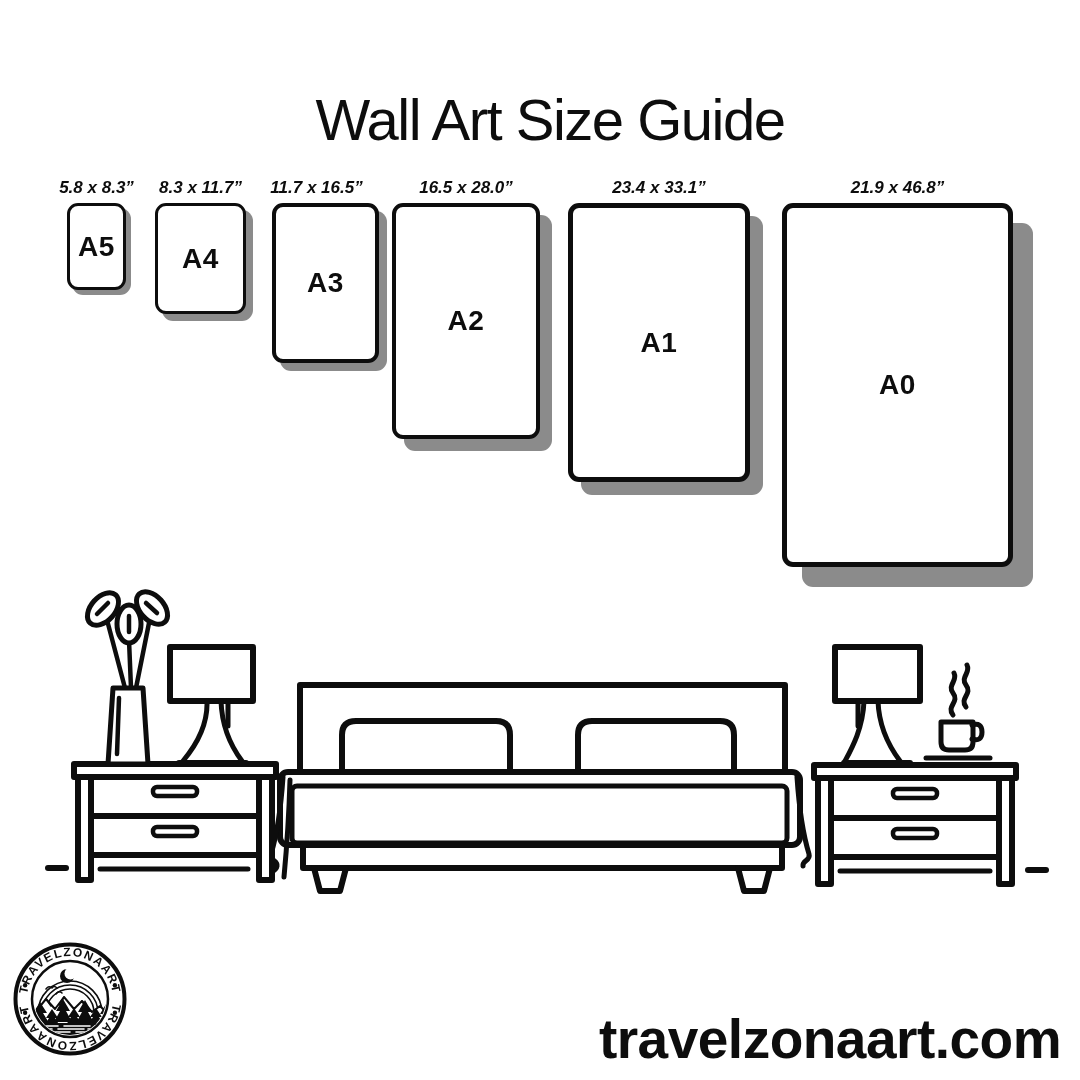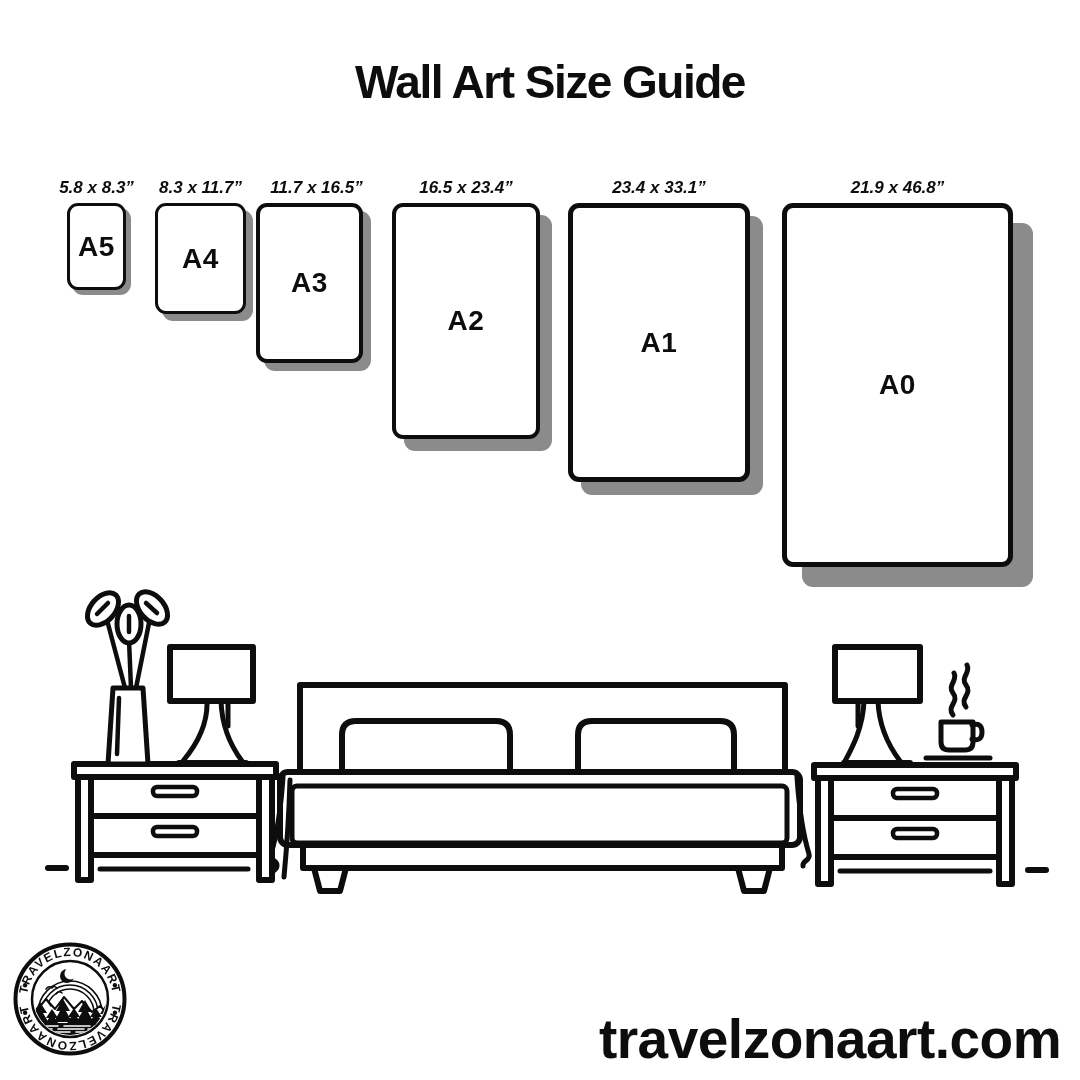--- a/index.html
+++ b/index.html
@@ -1,19 +1,19 @@
 <!DOCTYPE html>
 <html><head>
 <meta charset="utf-8">
 <style>
   html,body{margin:0;padding:0;background:#ffffff;}
   .page{position:relative;width:1080px;height:1080px;background:#ffffff;overflow:hidden;
         font-family:"Liberation Sans",sans-serif;color:#0d0d0d;}
-  .title{position:absolute;top:28px;left:550px;transform:translateX(-50%);
-         font-size:46px;font-weight:700;letter-spacing:-1.5px;white-space:nowrap;line-height:1;}
+  .title{position:absolute;top:52px;left:550px;transform:translateX(-50%);
+         font-size:58px;font-weight:400;letter-spacing:-1.5px;white-space:nowrap;line-height:1;}
   .dims{position:absolute;transform:translateX(-50%);font-size:17px;font-weight:bold;
         white-space:nowrap;line-height:1;font-style:italic;}
   .paper{position:absolute;background:#ffffff;border-style:solid;border-color:#0d0d0d;
          box-sizing:border-box;display:flex;align-items:center;justify-content:center;border-radius:11px;}
   .paper-label{font-size:28px;font-weight:bold;letter-spacing:0.5px;}
   .bedroom{position:absolute;left:0;top:580px;width:1080px;height:330px;}
   .logo{position:absolute;left:0px;top:929px;width:140px;height:140px;}
   .website{position:absolute;top:1012px;left:830px;transform:translateX(-50%);
            font-size:55px;font-weight:800;letter-spacing:-0.5px;line-height:1;white-space:nowrap;}
   
@@ -38,24 +38,24 @@
   <div id="papers">
       <div class="dims" style="left: 96.5px; top: 179px;">5.8 x 8.3”</div>
       <div class="paper" style="left: 67px; top: 203px; width: 59px; height: 87px; border-width: 3px; box-shadow: rgb(139, 139, 139) 5px 5px 0px;">
         <span class="paper-label">A5</span>
       </div>
       <div class="dims" style="left: 200.5px; top: 179px;">8.3 x 11.7”</div>
       <div class="paper" style="left: 155px; top: 203px; width: 91px; height: 111px; border-width: 3px; box-shadow: rgb(139, 139, 139) 7px 7px 0px;">
         <span class="paper-label">A4</span>
       </div>
       <div class="dims" style="left: 316.5px; top: 179px;">11.7 x 16.5”</div>
-      <div class="paper" style="left: 256px; top: 203px; width: 107px; height: 160px; border-width: 4px; box-shadow: rgb(139, 139, 139) 8px 8px 0px;">
+      <div class="paper" style="left: 272px; top: 203px; width: 107px; height: 160px; border-width: 4px; box-shadow: rgb(139, 139, 139) 8px 8px 0px;">
         <span class="paper-label">A3</span>
       </div>
-      <div class="dims" style="left: 466px; top: 179px;">16.5 x 23.4”</div>
+      <div class="dims" style="left: 466px; top: 179px;">16.5 x 28.0”</div>
       <div class="paper" style="left: 392px; top: 203px; width: 148px; height: 236px; border-width: 4px; box-shadow: rgb(139, 139, 139) 12px 12px 0px;">
         <span class="paper-label">A2</span>
       </div>
       <div class="dims" style="left: 659px; top: 179px;">23.4 x 33.1”</div>
       <div class="paper" style="left: 568px; top: 203px; width: 182px; height: 279px; border-width: 5px; box-shadow: rgb(139, 139, 139) 13px 13px 0px;">
         <span class="paper-label">A1</span>
       </div>
       <div class="dims" style="left: 897.5px; top: 179px;">21.9 x 46.8”</div>
       <div class="paper" style="left: 782px; top: 203px; width: 231px; height: 364px; border-width: 5px; box-shadow: rgb(139, 139, 139) 20px 20px 0px;">
         <span class="paper-label">A0</span>

